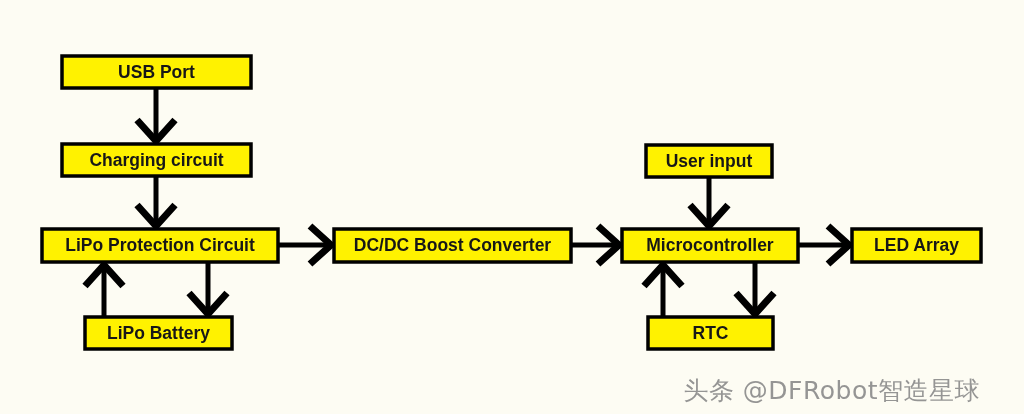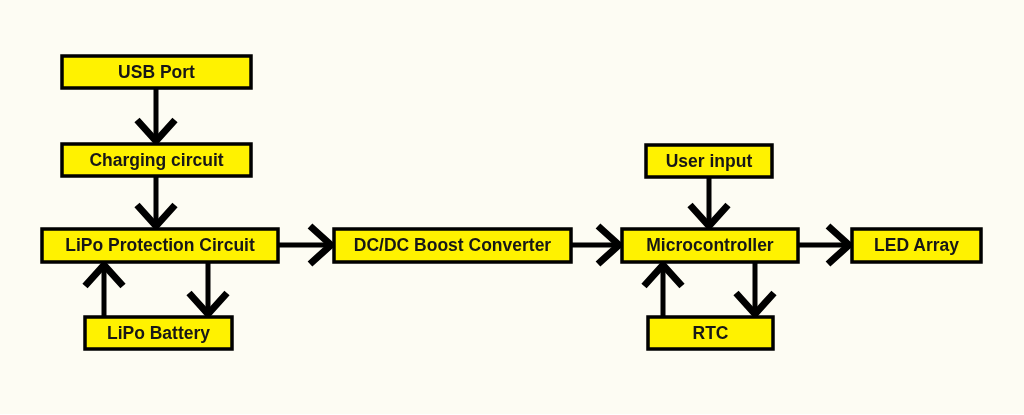--- a/index.html
+++ b/index.html
@@ -165,14 +165,15 @@
       </g>
 
       <g>
         <rect class="node-rect" x="852" y="229" width="129" height="33"></rect>
         <text class="node-label" x="916.5" y="246.5">LED Array</text>
       </g>
 
     </g>
   </svg>
 
+  <div id="watermark">头条 @DFRobot智造星球</div>
 
 </div>
 
 </body></html>

